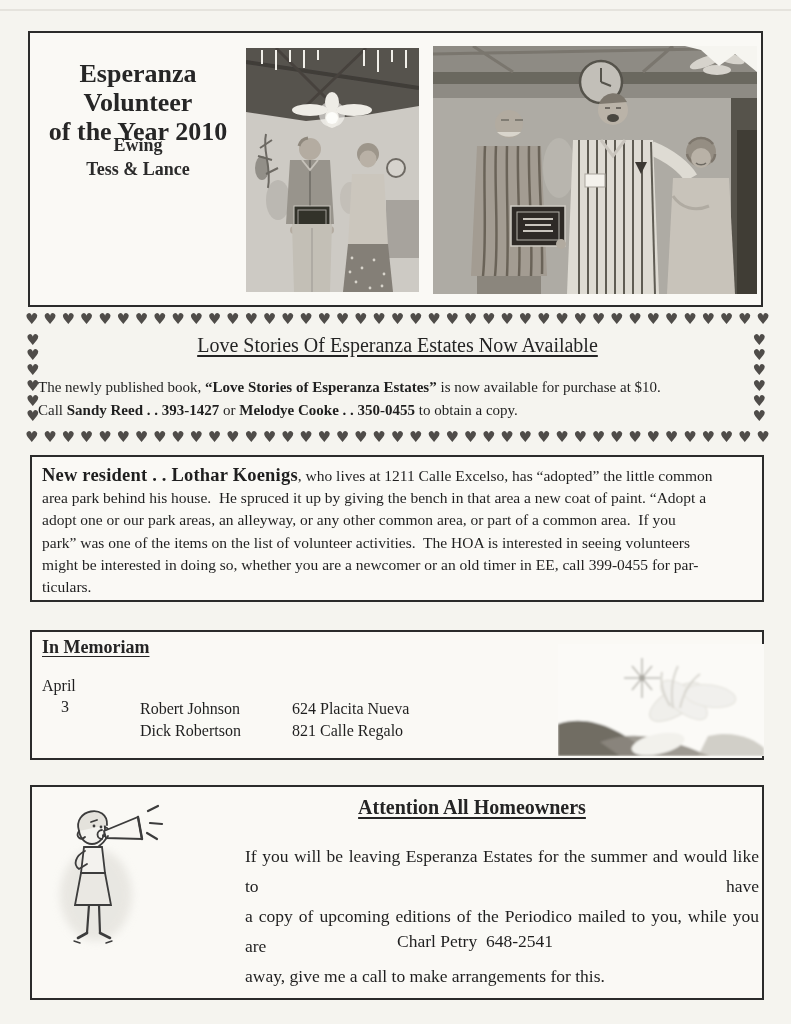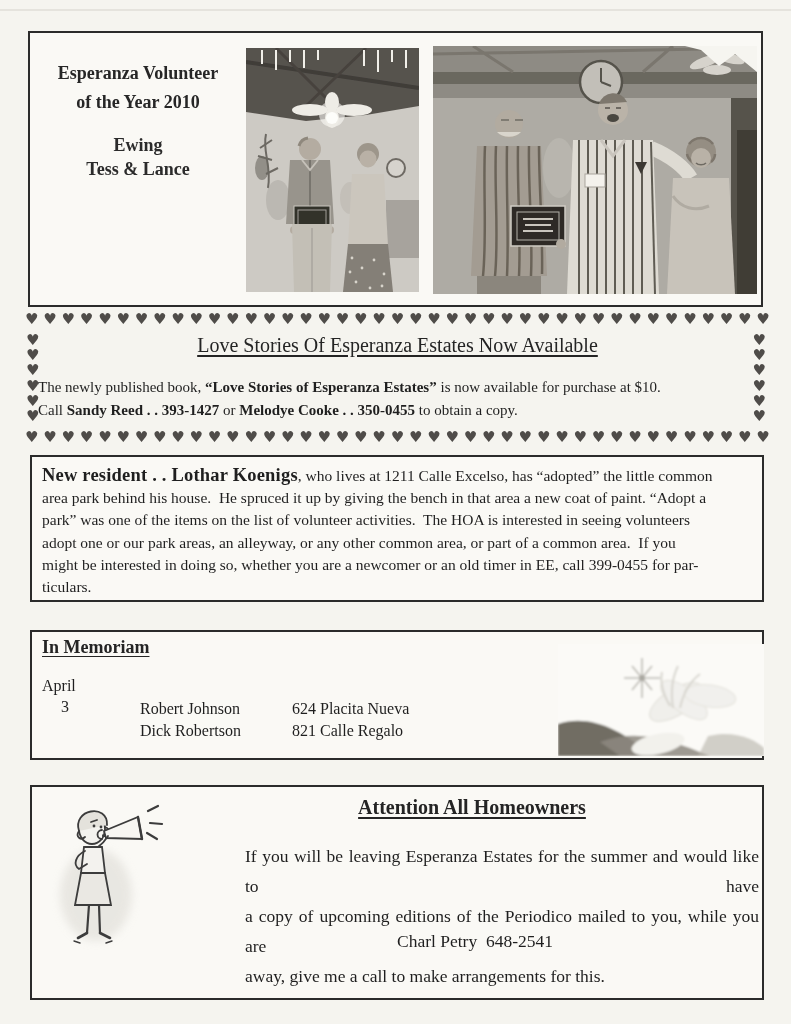--- a/index.html
+++ b/index.html
@@ -13,21 +13,21 @@
     overflow:hidden;
   }
   .scan-streak{position:absolute;left:0;top:9px;width:100%;height:2px;background:#dedcd6;opacity:.7;}
   .box{position:absolute;box-sizing:border-box;border:2px solid #2b2b2b;background:#faf9f5;}
   .b{font-weight:bold;}
   .line span{white-space:pre-wrap;}
 
   
   .award-box{left:28px;top:31px;width:735px;height:276px;}
   .award-title{position:absolute;left:2px;top:26px;width:212px;text-align:center;
-    font-weight:bold;font-size:18px;line-height:29px;color:#262626;}
+    font-weight:bold;font-size:26px;line-height:29px;color:#262626;}
   .award-subtitle{position:absolute;left:2px;top:100px;width:212px;text-align:center;
     font-weight:bold;font-size:18px;line-height:24px;color:#2b2b2b;}
   .photo{position:absolute;overflow:hidden;background:#c9c6c0;}
   .photo svg{display:block;width:100%;height:100%;}
   .photo-left{left:216px;top:15px;width:173px;height:244px;}
   .photo-right{left:403px;top:13px;width:324px;height:248px;}
 
   
   .hearts-box{position:absolute;left:25px;top:312px;width:745px;height:133px;}
   .hearts-row{position:absolute;left:0;right:0;display:flex;justify-content:space-between;
@@ -336,22 +336,22 @@
     <div class="love-body">
         <div class="line"><span>The newly published book, </span><span class="b">“Love Stories of Esperanza Estates”</span><span> is now available for purchase at $10.</span></div>
         <div class="line"><span>Call </span><span class="b">Sandy Reed . . 393-1427</span><span> or </span><span class="b">Melodye Cooke . . 350-0455</span><span> to obtain a copy.</span></div>
       </div>
   </section>
 
   <section class="box resident-box">
     <div>
         <div class="line"><span class="b lead">New resident . . Lothar Koenigs</span><span>, who lives at 1211 Calle Excelso, has “adopted” the little common</span></div>
         <div class="line"><span>area park behind his house.  He spruced it up by giving the bench in that area a new coat of paint. “Adopt a</span></div>
+        <div class="line"><span>adopt one or our park areas, an alleyway, or any other common area, or part of a common area.  If you</span></div>
         <div class="line"><span>park” was one of the items on the list of volunteer activities.  The HOA is interested in seeing volunteers</span></div>
-        <div class="line"><span>adopt one or our park areas, an alleyway, or any other common area, or part of a common area.  If you</span></div>
         <div class="line"><span>might be interested in doing so, whether you are a newcomer or an old timer in EE, call 399-0455 for par-</span></div>
         <div class="line"><span>ticulars.</span></div>
       </div>
   </section>
 
   <section class="box memoriam-box">
     <div class="memoriam-heading">In Memoriam</div>
     <div class="memoriam-month">April</div>
     <div class="memoriam-day">3</div>
     <div class="memoriam-entries">

